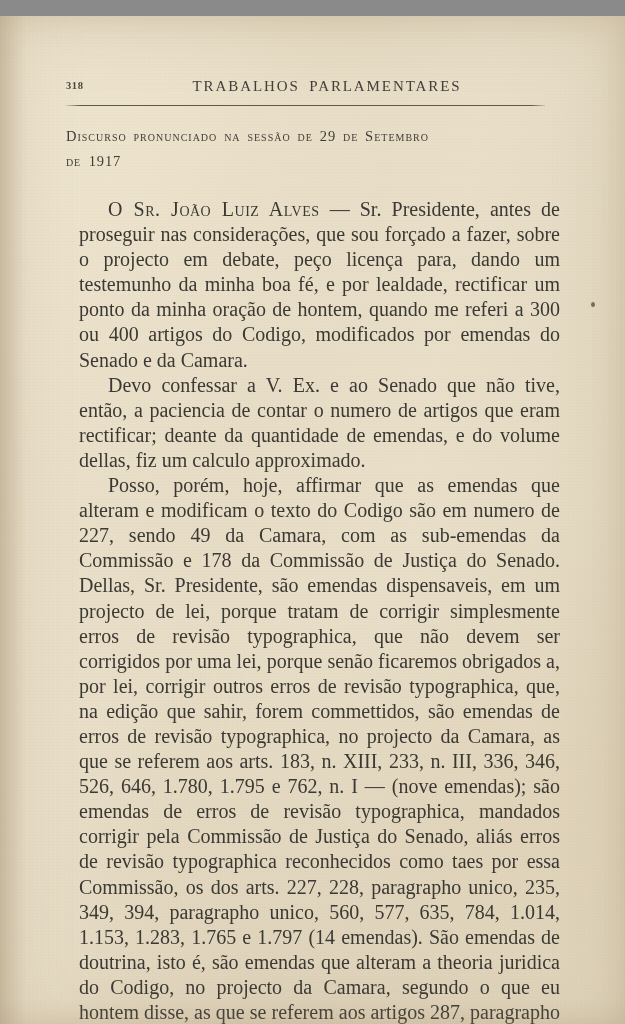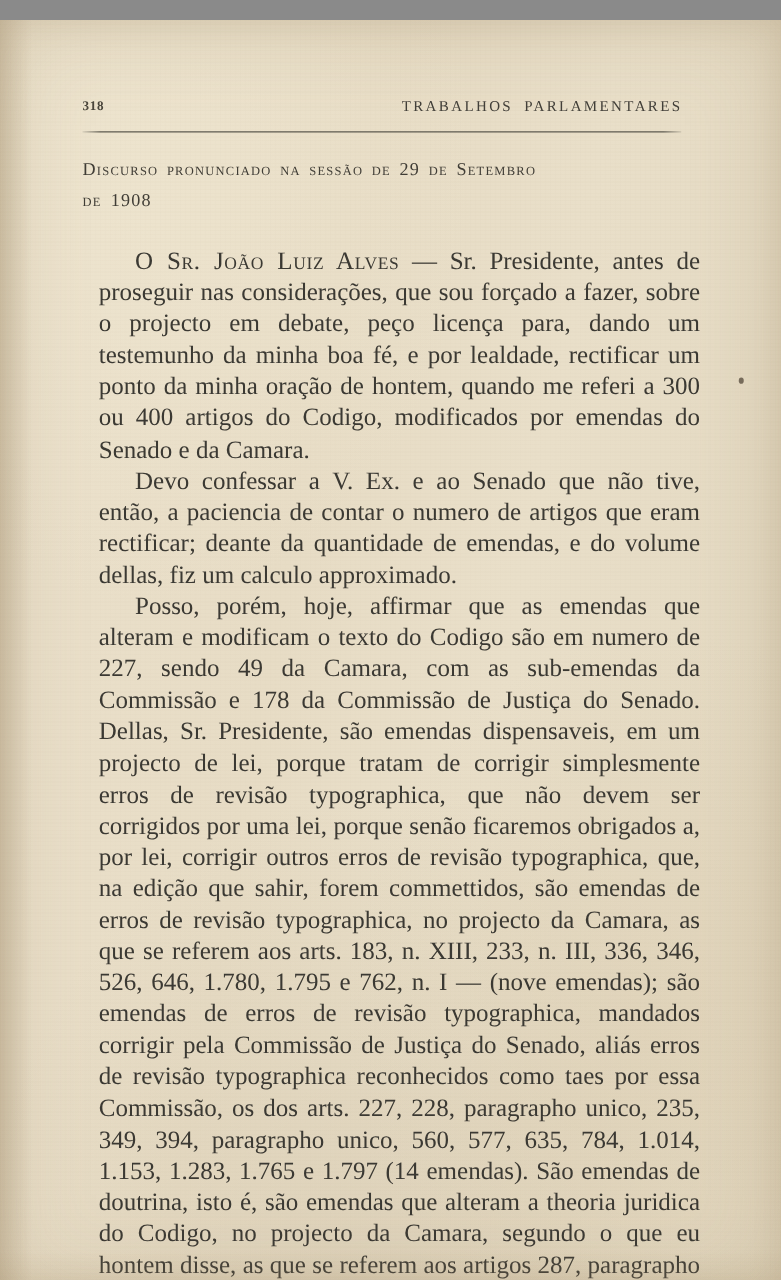--- a/index.html
+++ b/index.html
@@ -61,22 +61,22 @@
     font-weight: bold;
     letter-spacing: 0.6px;
     color: #4a463c;
   }
 
   .head-title {
     position: absolute;
     left: 0;
     right: 0;
     top: 0;
-    text-align: right;
-    font-size: 12px;
+    text-align: center;
+    font-size: 15px;
     letter-spacing: 1.9px;
     word-spacing: 4px;
     font-variant: small-caps;
     text-transform: uppercase;
     color: #43403a;
     font-weight: normal;
     padding-left: 42px;
   }
 
   .head-rule {
@@ -174,21 +174,21 @@
 
   <div class="running-head">
     <span class="folio">318</span>
     <span class="head-title">TRABALHOS PARLAMENTARES</span>
   </div>
 
   <div class="head-rule"></div>
 
   <div class="speech-heading">
     <div class="line line-1">Discurso pronunciado na sessão de 29 de Setembro</div>
-    <div class="line line-2">de 1908</div>
+    <div class="line line-2">de 1917</div>
   </div>
 
   <div class="body-text">
     <p><span class="sc">O Sr. João Luiz Alves</span><span> — Sr. Presidente, antes de proseguir nas considerações, que sou forçado a fazer, sobre o projecto em debate, peço licença para, dando um testemunho da minha boa fé, e por lealdade, rectificar um ponto da minha oração de hontem, quando me referi a 300 ou 400 artigos do Codigo, modificados por emendas do Senado e da Camara.</span></p>
     <p>Devo confessar a V. Ex. e ao Senado que não tive, então, a paciencia de contar o numero de artigos que eram rectificar; deante da quantidade de emendas, e do volume dellas, fiz um calculo approximado.</p>
     <p>Posso, porém, hoje, affirmar que as emendas que alteram e modificam o texto do Codigo são em numero de 227, sendo 49 da Camara, com as sub-emendas da Commissão e 178 da Commissão de Justiça do Senado. Dellas, Sr. Presidente, são emendas dispensaveis, em um projecto de lei, porque tratam de corrigir simplesmente erros de revisão typographica, que não devem ser corrigidos por uma lei, porque senão ficaremos obrigados a, por lei, corrigir outros erros de revisão typographica, que, na edição que sahir, forem commettidos, são emendas de erros de revisão typographica, no projecto da Camara, as que se referem aos arts. 183, n. XIII, 233, n. III, 336, 346, 526, 646, 1.780, 1.795 e 762, n. I — (nove emendas); são emendas de erros de revisão typographica, mandados corrigir pela Commissão de Justiça do Senado, aliás erros de revisão typographica reconhecidos como taes por essa Commissão, os dos arts. 227, 228, paragrapho unico, 235, 349, 394, paragrapho unico, 560, 577, 635, 784, 1.014, 1.153, 1.283, 1.765 e 1.797 (14 emendas). São emendas de doutrina, isto é, são emendas que alteram a theoria juridica do Codigo, no projecto da Camara, segundo o que eu hontem disse, as que se referem aos artigos 287, paragrapho unico, 414 e 1.123 (tres emendas); são emendas de doutrina, da Commissão de Justiça do Senado, pelo que terei de dizer, as que se referem aos arts. 20, paragrapho unico, 22, 35, 110, 139, 178, § 9º, 483, paragrapho uni-</p>
   </div>
 
   <div class="speck"></div>
 

